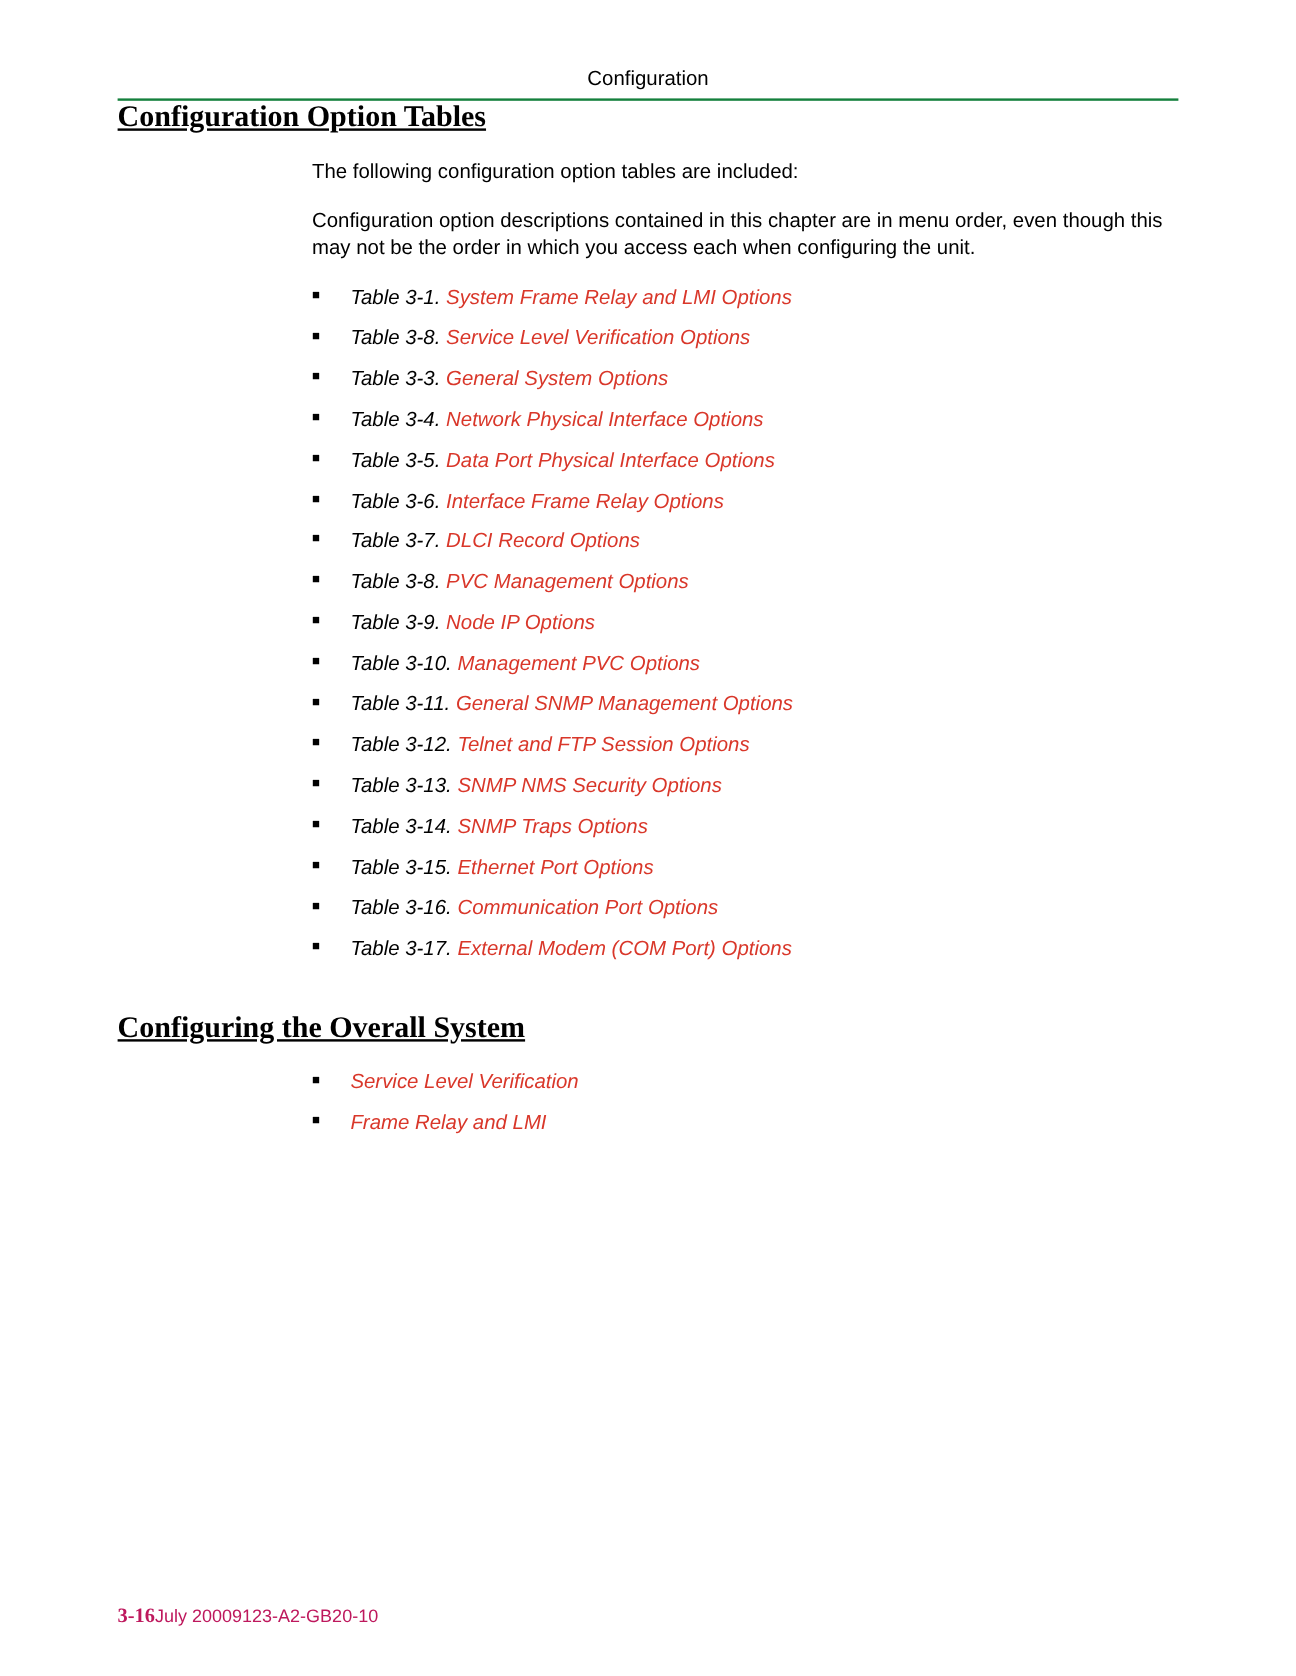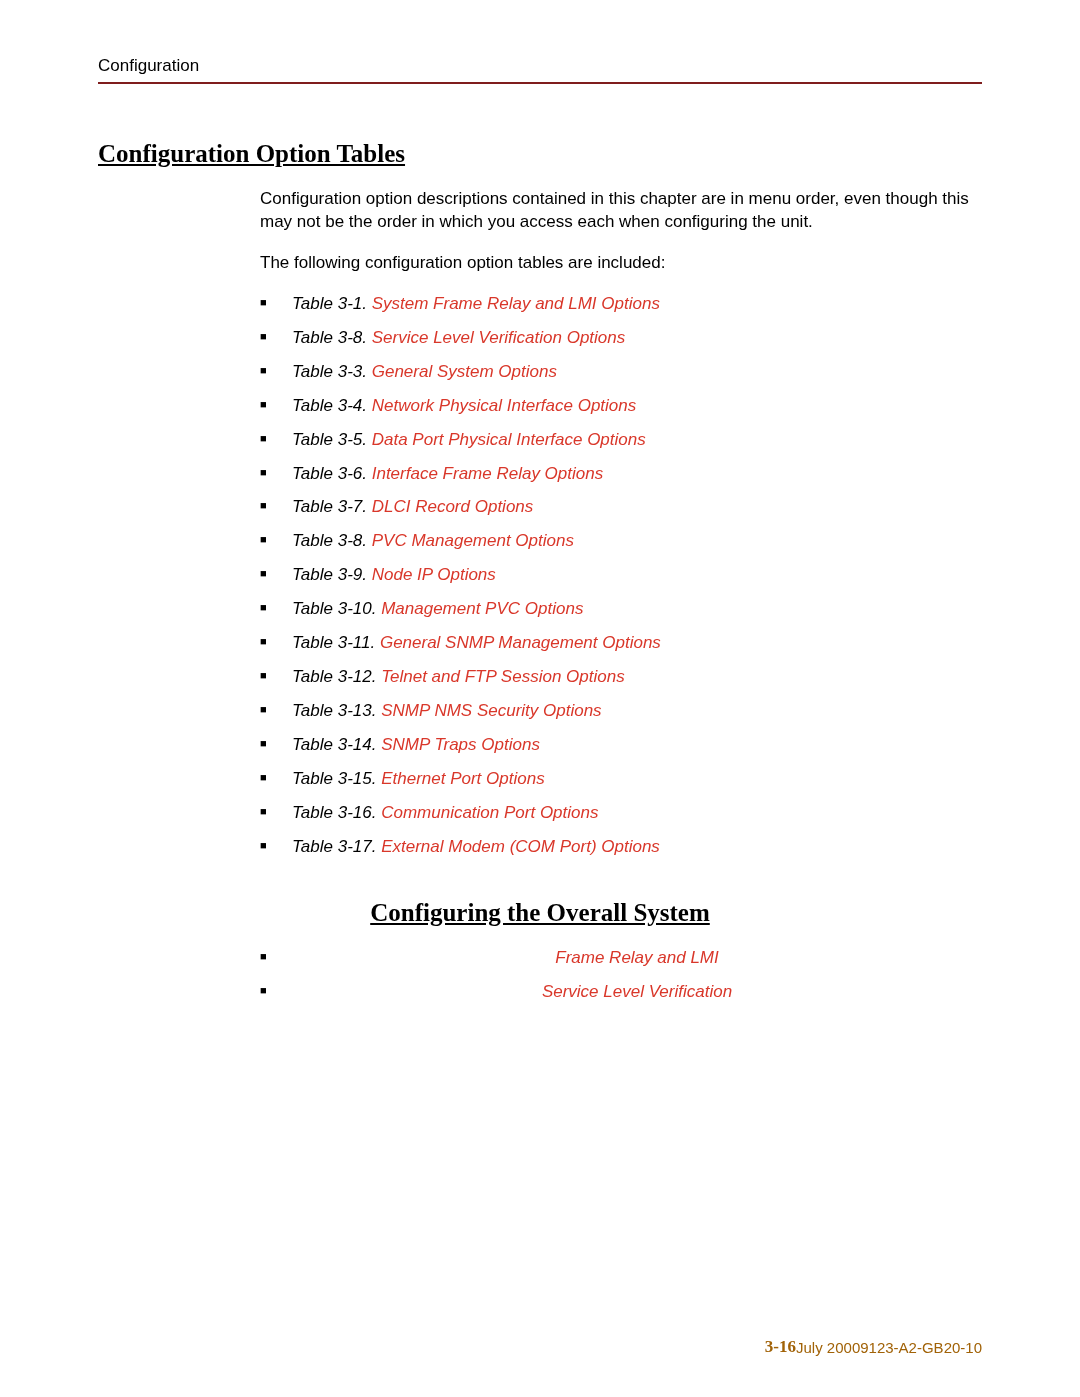--- a/index.html
+++ b/index.html
@@ -9,23 +9,23 @@
     }
     body {
       font-family: Arial, Helvetica, sans-serif;
       background: #fff;
       width: 1080px;
       height: 1397px;
       position: relative;
       padding: 56px 98px 0 98px;
     }
     .header-section {
-      border-bottom: 2px solid #7f1d1d;
+      border-bottom: 2px solid #15803d;
       padding-bottom: 6px;
-      margin-bottom: 56px;
+      text-align: center;
     }
     .header-label {
       font-size: 17px;
       color: #000;
     }
     .section-heading {
       font-family: Georgia, 'Times New Roman', serif;
       font-weight: bold;
       font-size: 25px;
       color: #000;
@@ -62,51 +62,50 @@
       left: 0;
       top: 2px;
       font-size: 11px;
       color: #000;
     }
     .link-text {
       color: #d9372a;
     }
     .section2 {
       margin-top: 40px;
-      text-align: center;
     }
     .footer {
       position: absolute;
       bottom: 40px;
       left: 98px;
       right: 98px;
       display: flex;
-      justify-content: flex-end;
+      justify-content: flex-start;
       align-items: center;
       font-size: 15px;
-      color: #a16207;
+      color: #be185d;
     }
     .page-num {
       font-family: Georgia, 'Times New Roman', serif;
       font-weight: bold;
       font-size: 17px;
     }
   </style>
 </head>
 <body>
 
 <div class="header-section">
   <div class="header-label">Configuration</div>
 </div>
 
 <h2 class="section-heading">Configuration Option Tables</h2>
 
 <div class="content-block">
+  <p class="body-text">The following configuration option tables are included:</p>
   <p class="body-text">Configuration option descriptions contained in this chapter are in menu order, even though this may not be the order in which you access each when configuring the unit.</p>
-  <p class="body-text">The following configuration option tables are included:</p>
   <ul class="list" id="list1">
       <li class="list-item"><span>Table 3-1. </span><span class="link-text">System Frame Relay and LMI Options</span></li>
       <li class="list-item"><span>Table 3-8. </span><span class="link-text">Service Level Verification Options</span></li>
       <li class="list-item"><span>Table 3-3. </span><span class="link-text">General System Options</span></li>
       <li class="list-item"><span>Table 3-4. </span><span class="link-text">Network Physical Interface Options</span></li>
       <li class="list-item"><span>Table 3-5. </span><span class="link-text">Data Port Physical Interface Options</span></li>
       <li class="list-item"><span>Table 3-6. </span><span class="link-text">Interface Frame Relay Options</span></li>
       <li class="list-item"><span>Table 3-7. </span><span class="link-text">DLCI Record Options</span></li>
       <li class="list-item"><span>Table 3-8. </span><span class="link-text">PVC Management Options</span></li>
       <li class="list-item"><span>Table 3-9. </span><span class="link-text">Node IP Options</span></li>
@@ -118,22 +117,22 @@
       <li class="list-item"><span>Table 3-15. </span><span class="link-text">Ethernet Port Options</span></li>
       <li class="list-item"><span>Table 3-16. </span><span class="link-text">Communication Port Options</span></li>
       <li class="list-item"><span>Table 3-17. </span><span class="link-text">External Modem (COM Port) Options</span></li>
     </ul>
 </div>
 
 <div class="section2">
   <h2 class="section-heading">Configuring the Overall System</h2>
   <div class="content-block">
     <ul class="list" id="list2">
+        <li class="list-item"><span class="link-text">Service Level Verification</span></li>
         <li class="list-item"><span class="link-text">Frame Relay and LMI</span></li>
-        <li class="list-item"><span class="link-text">Service Level Verification</span></li>
       </ul>
   </div>
 </div>
 
 <div class="footer">
   <span class="page-num">3-16</span>
   <span>July 2000</span>
   <span>9123-A2-GB20-10</span>
 </div>
 

